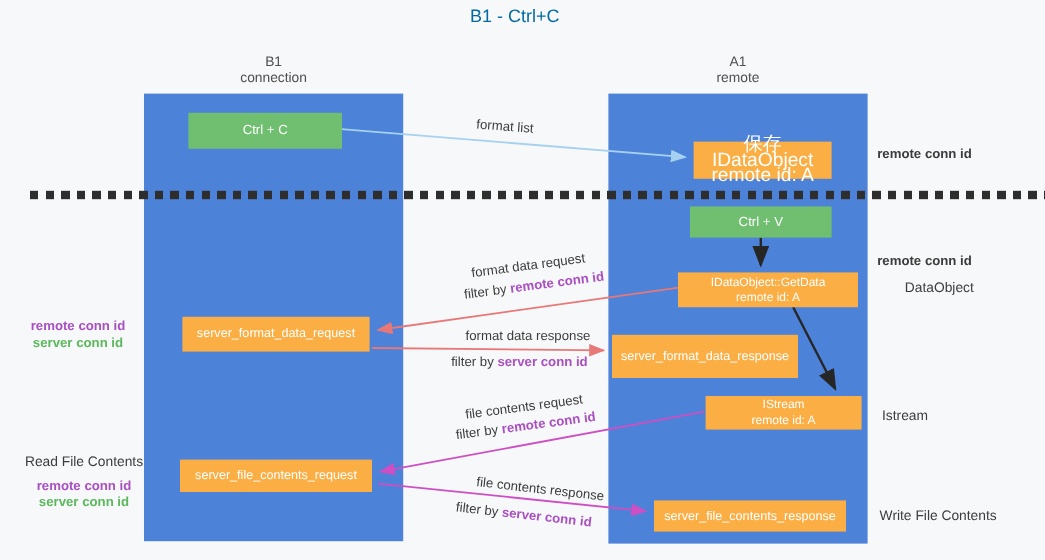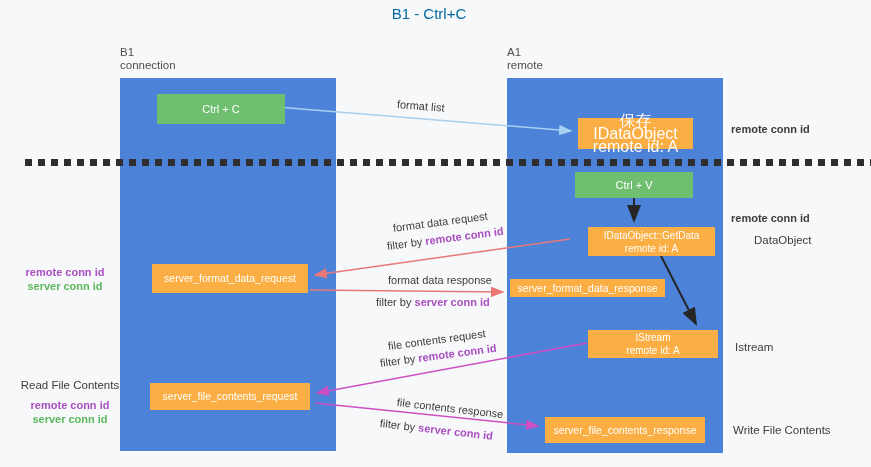--- a/index.html
+++ b/index.html
@@ -1,20 +1,20 @@
 <!DOCTYPE html>
 <html><head>
 <meta charset="utf-8">
 <style>
   html,body{margin:0;padding:0;background:#f7f8f9;}
   #canvas{position:relative;width:871px;height:467px;background:#f7f8f9;overflow:hidden;
           font-family:"Liberation Sans",sans-serif;}
   .abs{position:absolute;}
   .title{left:329px;top:4px;width:200px;text-align:center;font-size:15px;line-height:19px;color:#0369a1;z-index:5;}
-  .col-header{width:216px;text-align:left;font-size:11.5px;line-height:13px;color:#4f4f4f;z-index:5;}
+  .col-header{width:216px;text-align:center;font-size:11.5px;line-height:13px;color:#4f4f4f;z-index:5;}
   .lifeline{width:216px;top:78px;height:373px;background:#4c82d8;z-index:1;}
   .dashline{left:25px;top:159px;width:846px;height:7px;z-index:2;
             background:repeating-linear-gradient(to right,#2e2e2e 0 7px,transparent 7px 13px);}
   svg.overlay{position:absolute;left:0;top:0;z-index:3;pointer-events:none;}
   .node{z-index:4;color:#fff;text-align:center;display:flex;flex-direction:column;justify-content:center;
         font-size:10.5px;line-height:13px;}
   .green{background:#70bf71;}
   .orange{background:#fbae44;}
   .arrowlab{z-index:5;font-size:11px;color:#3d3d3d;white-space:nowrap;transform-origin:left center;}
   .purple{color:#a94fc2;font-weight:bold;}
@@ -76,30 +76,30 @@
 
   <div class="abs node orange" style="left:578px;top:118px;width:115px;height:31px;font-size:16px;">
     <div>保存IDataObject</div>
     <div>remote id: A</div>
   </div>
 
   <div class="abs node green" style="left:575px;top:172px;width:118px;height:26px;font-size:11px;">
     <div>Ctrl + V</div>
   </div>
 
-  <div class="abs node orange" style="left:588px;top:227px;width:127px;height:29px;font-size:10px;">
+  <div class="abs node orange" style="left:565px;top:227px;width:150px;height:29px;font-size:10px;">
     <div>IDataObject::GetData</div>
     <div>remote id: A</div>
   </div>
 
   <div class="abs node orange" style="left:152px;top:264px;width:156px;height:29px;">
     <div>server_format_data_request</div>
   </div>
 
-  <div class="abs node orange" style="left:510px;top:279px;width:155px;height:18px;">
+  <div class="abs node orange" style="left:510px;top:279px;width:155px;height:36px;">
     <div>server_format_data_response</div>
   </div>
 
   <div class="abs node orange" style="left:588px;top:330px;width:130px;height:28px;font-size:10px;">
     <div>IStream</div>
     <div>remote id: A</div>
   </div>
 
   <div class="abs node orange" style="left:150px;top:383px;width:160px;height:27px;">
     <div>server_file_contents_request</div>

